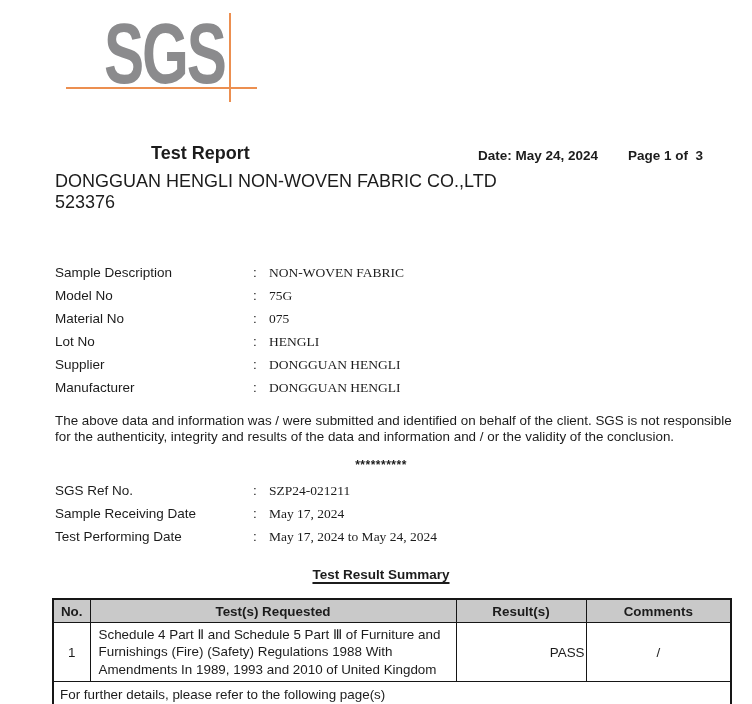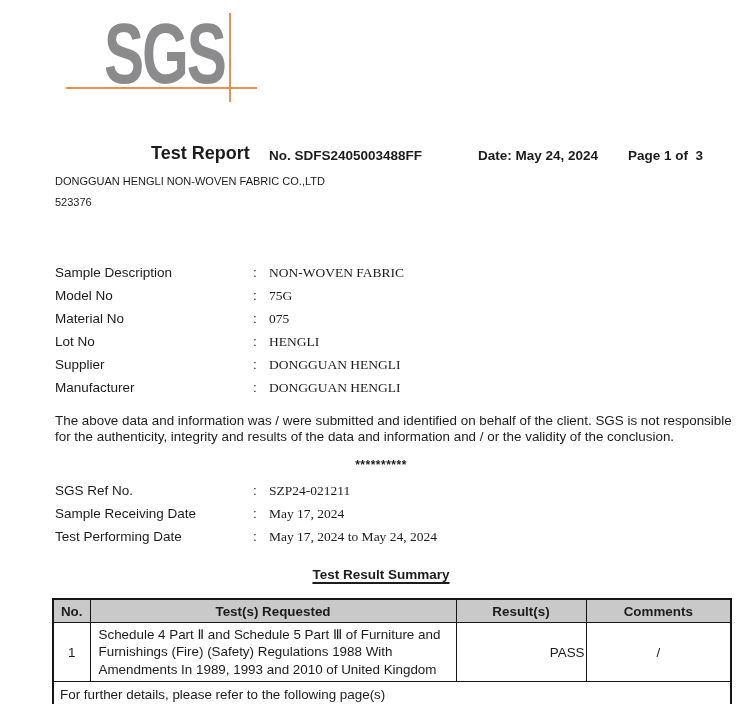--- a/index.html
+++ b/index.html
@@ -26,21 +26,21 @@
     z-index:2;
   }
   .logo-hline{position:absolute;left:66px;top:87px;width:191px;height:2px;background:var(--logo-orange);z-index:1;}
   .logo-vline{position:absolute;left:229px;top:13px;width:2px;height:89px;background:var(--logo-orange);z-index:3;}
   
   .rpt-title{position:absolute;left:110px;top:143px;font-size:18px;font-weight:700;margin-left:41px;}
   .rpt-no{position:absolute;left:269px;top:148px;font-size:13.5px;font-weight:700;}
   .rpt-date{position:absolute;left:478px;top:148px;font-size:13.5px;font-weight:700;text-align:right;}
   .rpt-page{position:absolute;left:628px;top:148px;font-size:13.5px;font-weight:700;white-space:pre;}
   
-  .client{position:absolute;left:55px;top:171px;width:684px;font-size:11px;line-height:21.3px;}
+  .client{position:absolute;left:55px;top:171px;width:684px;font-size:18px;line-height:21.3px;}
   
   .info-block{position:absolute;left:55px;font-size:13.5px;}
   .info-block.sample{top:265px;}
   .info-block.ref{top:483px;}
   .info-row{position:relative;height:23px;width:600px;}
   .info-row .lbl{position:absolute;left:0;top:0;}
   .info-row .col{position:absolute;left:198px;top:0;}
   .info-row .val{position:absolute;left:214px;top:0;font-family:Liberation Serif, serif;}
   
   .disclaimer{position:absolute;left:55px;top:413px;width:681px;font-size:13.4px;line-height:16px;}
@@ -75,21 +75,20 @@
 </head>
 <body>
 
 <div class="page">
 
   <div class="logo-hline"></div>
   <div class="logo-vline"></div>
   <div class="logo-text">SGS</div>
 
   <div class="rpt-title">Test Report</div>
-  <div class="rpt-no">No. SDFS2405003488FF</div>
   <div class="rpt-date">Date: May 24, 2024</div>
   <div class="rpt-page">Page 1 of  3</div>
 
   <div class="client">
     <div>DONGGUAN HENGLI NON-WOVEN FABRIC CO.,LTD</div>
     <div>523376</div>
   </div>
 
   <div class="info-block sample">
     <div class="info-row">

